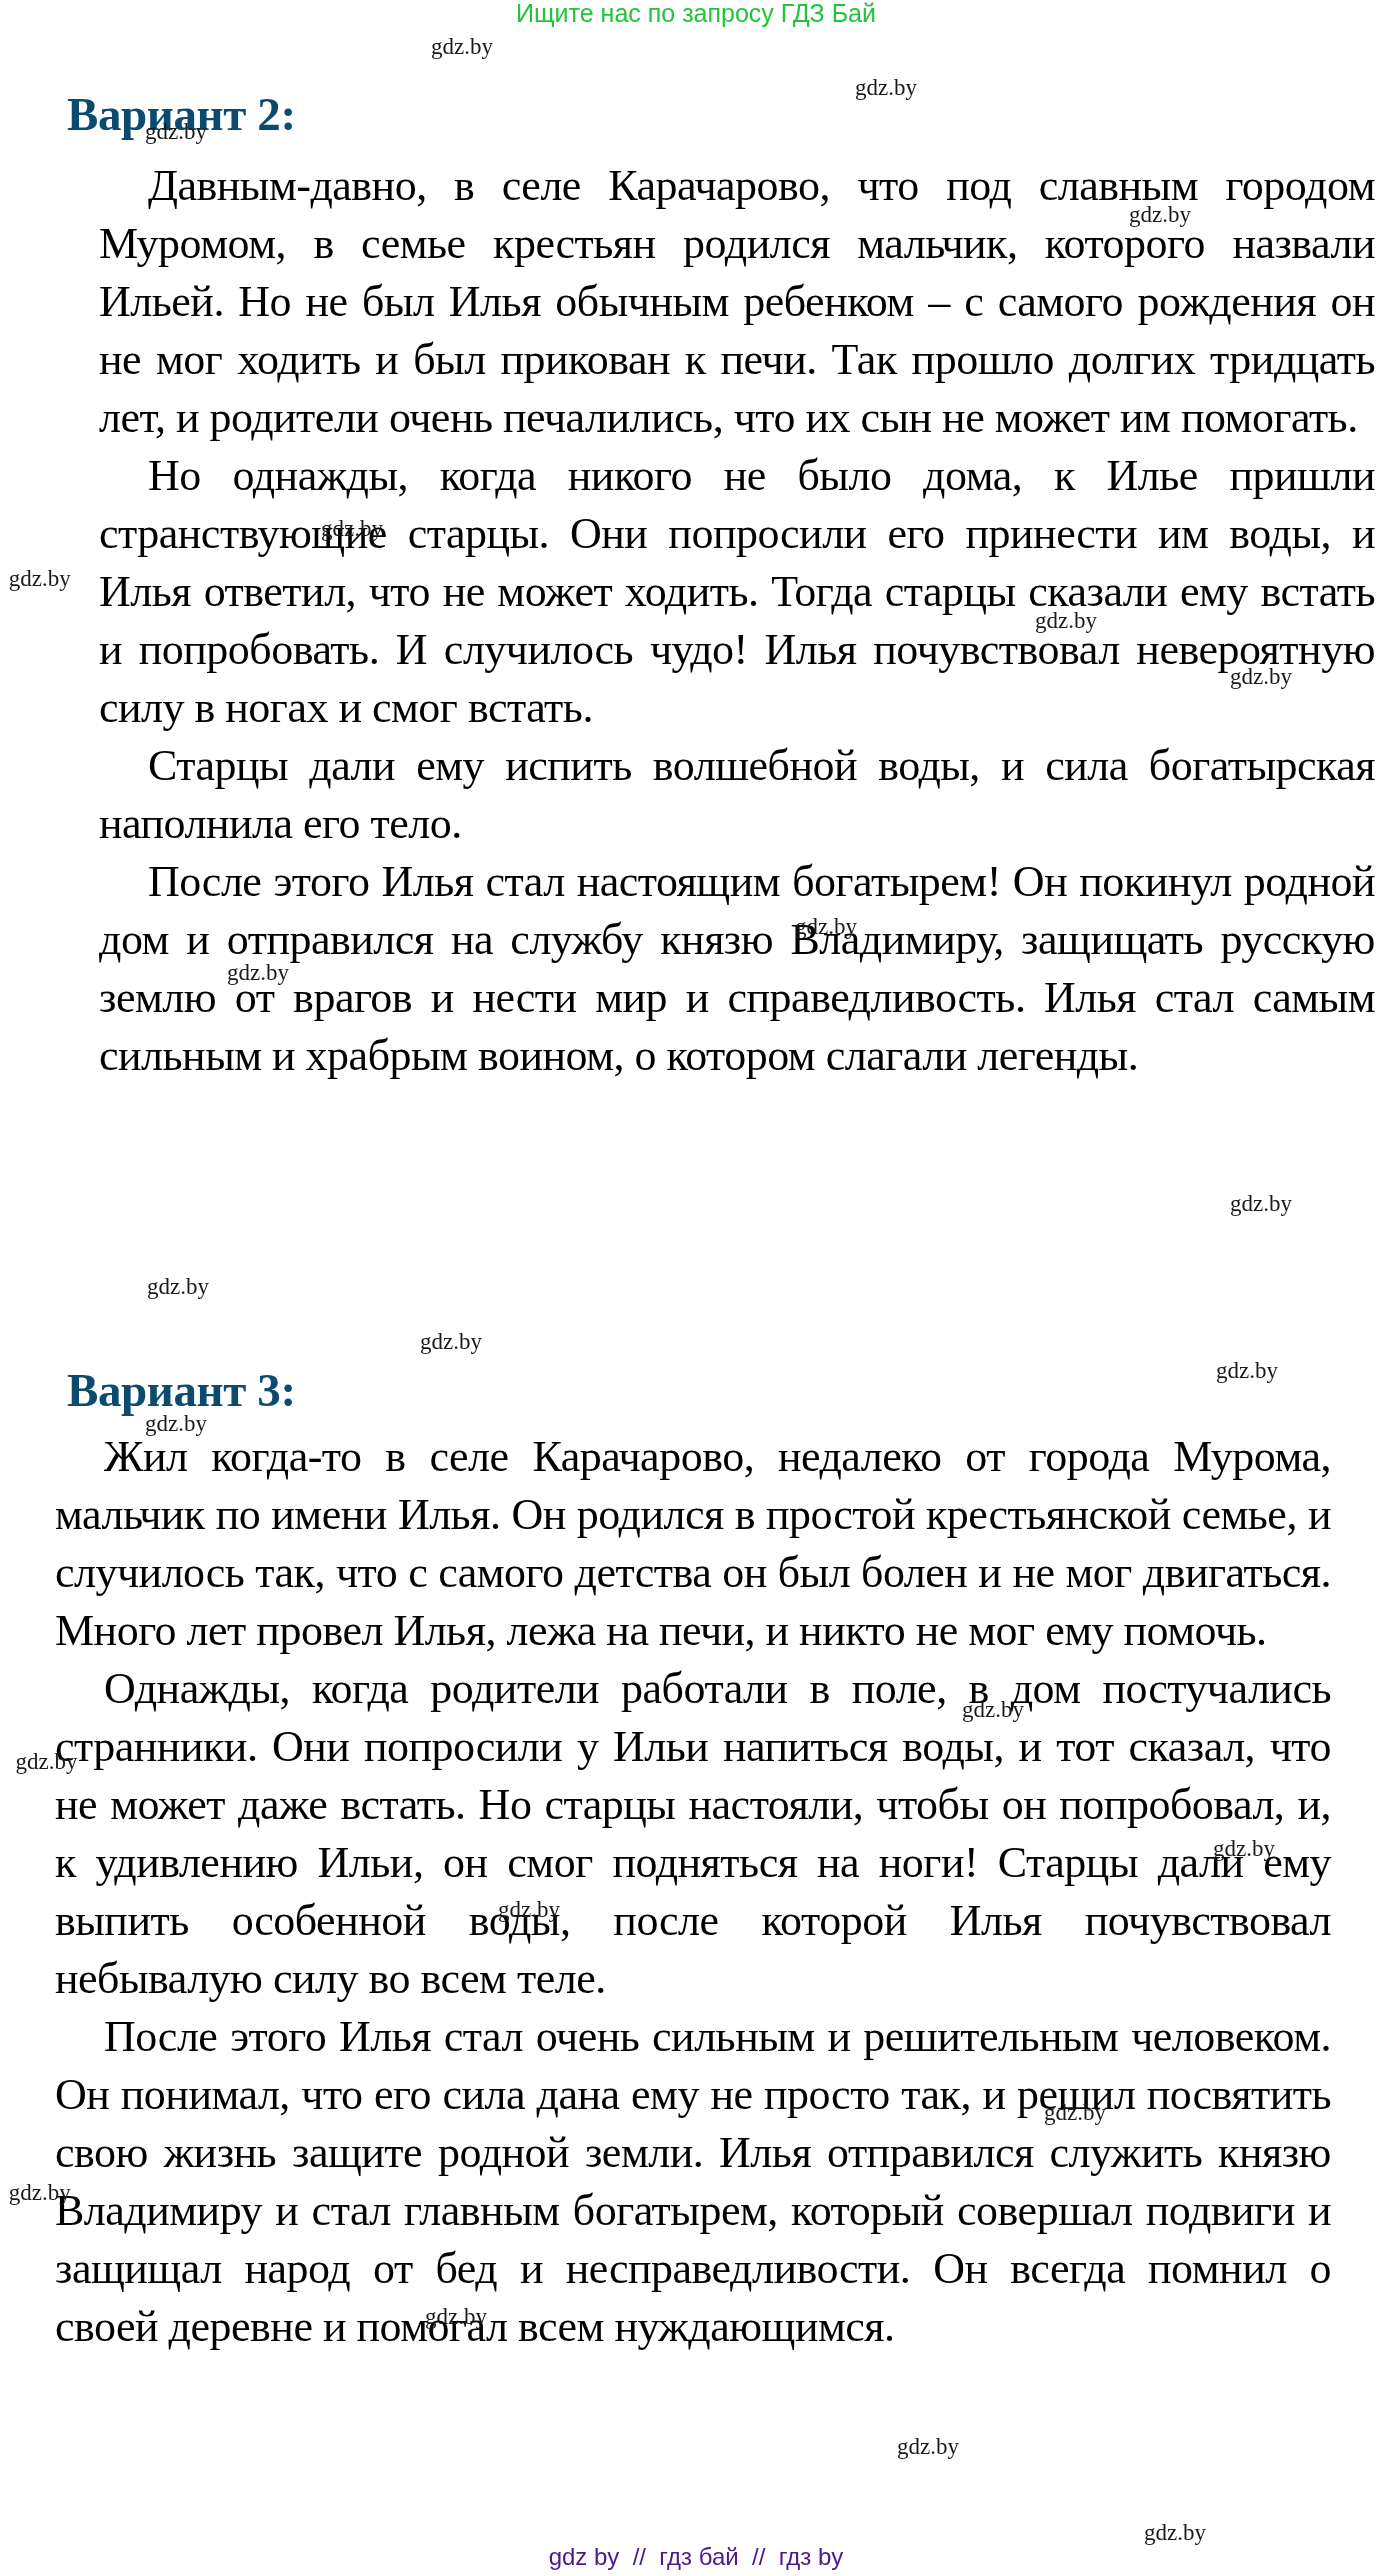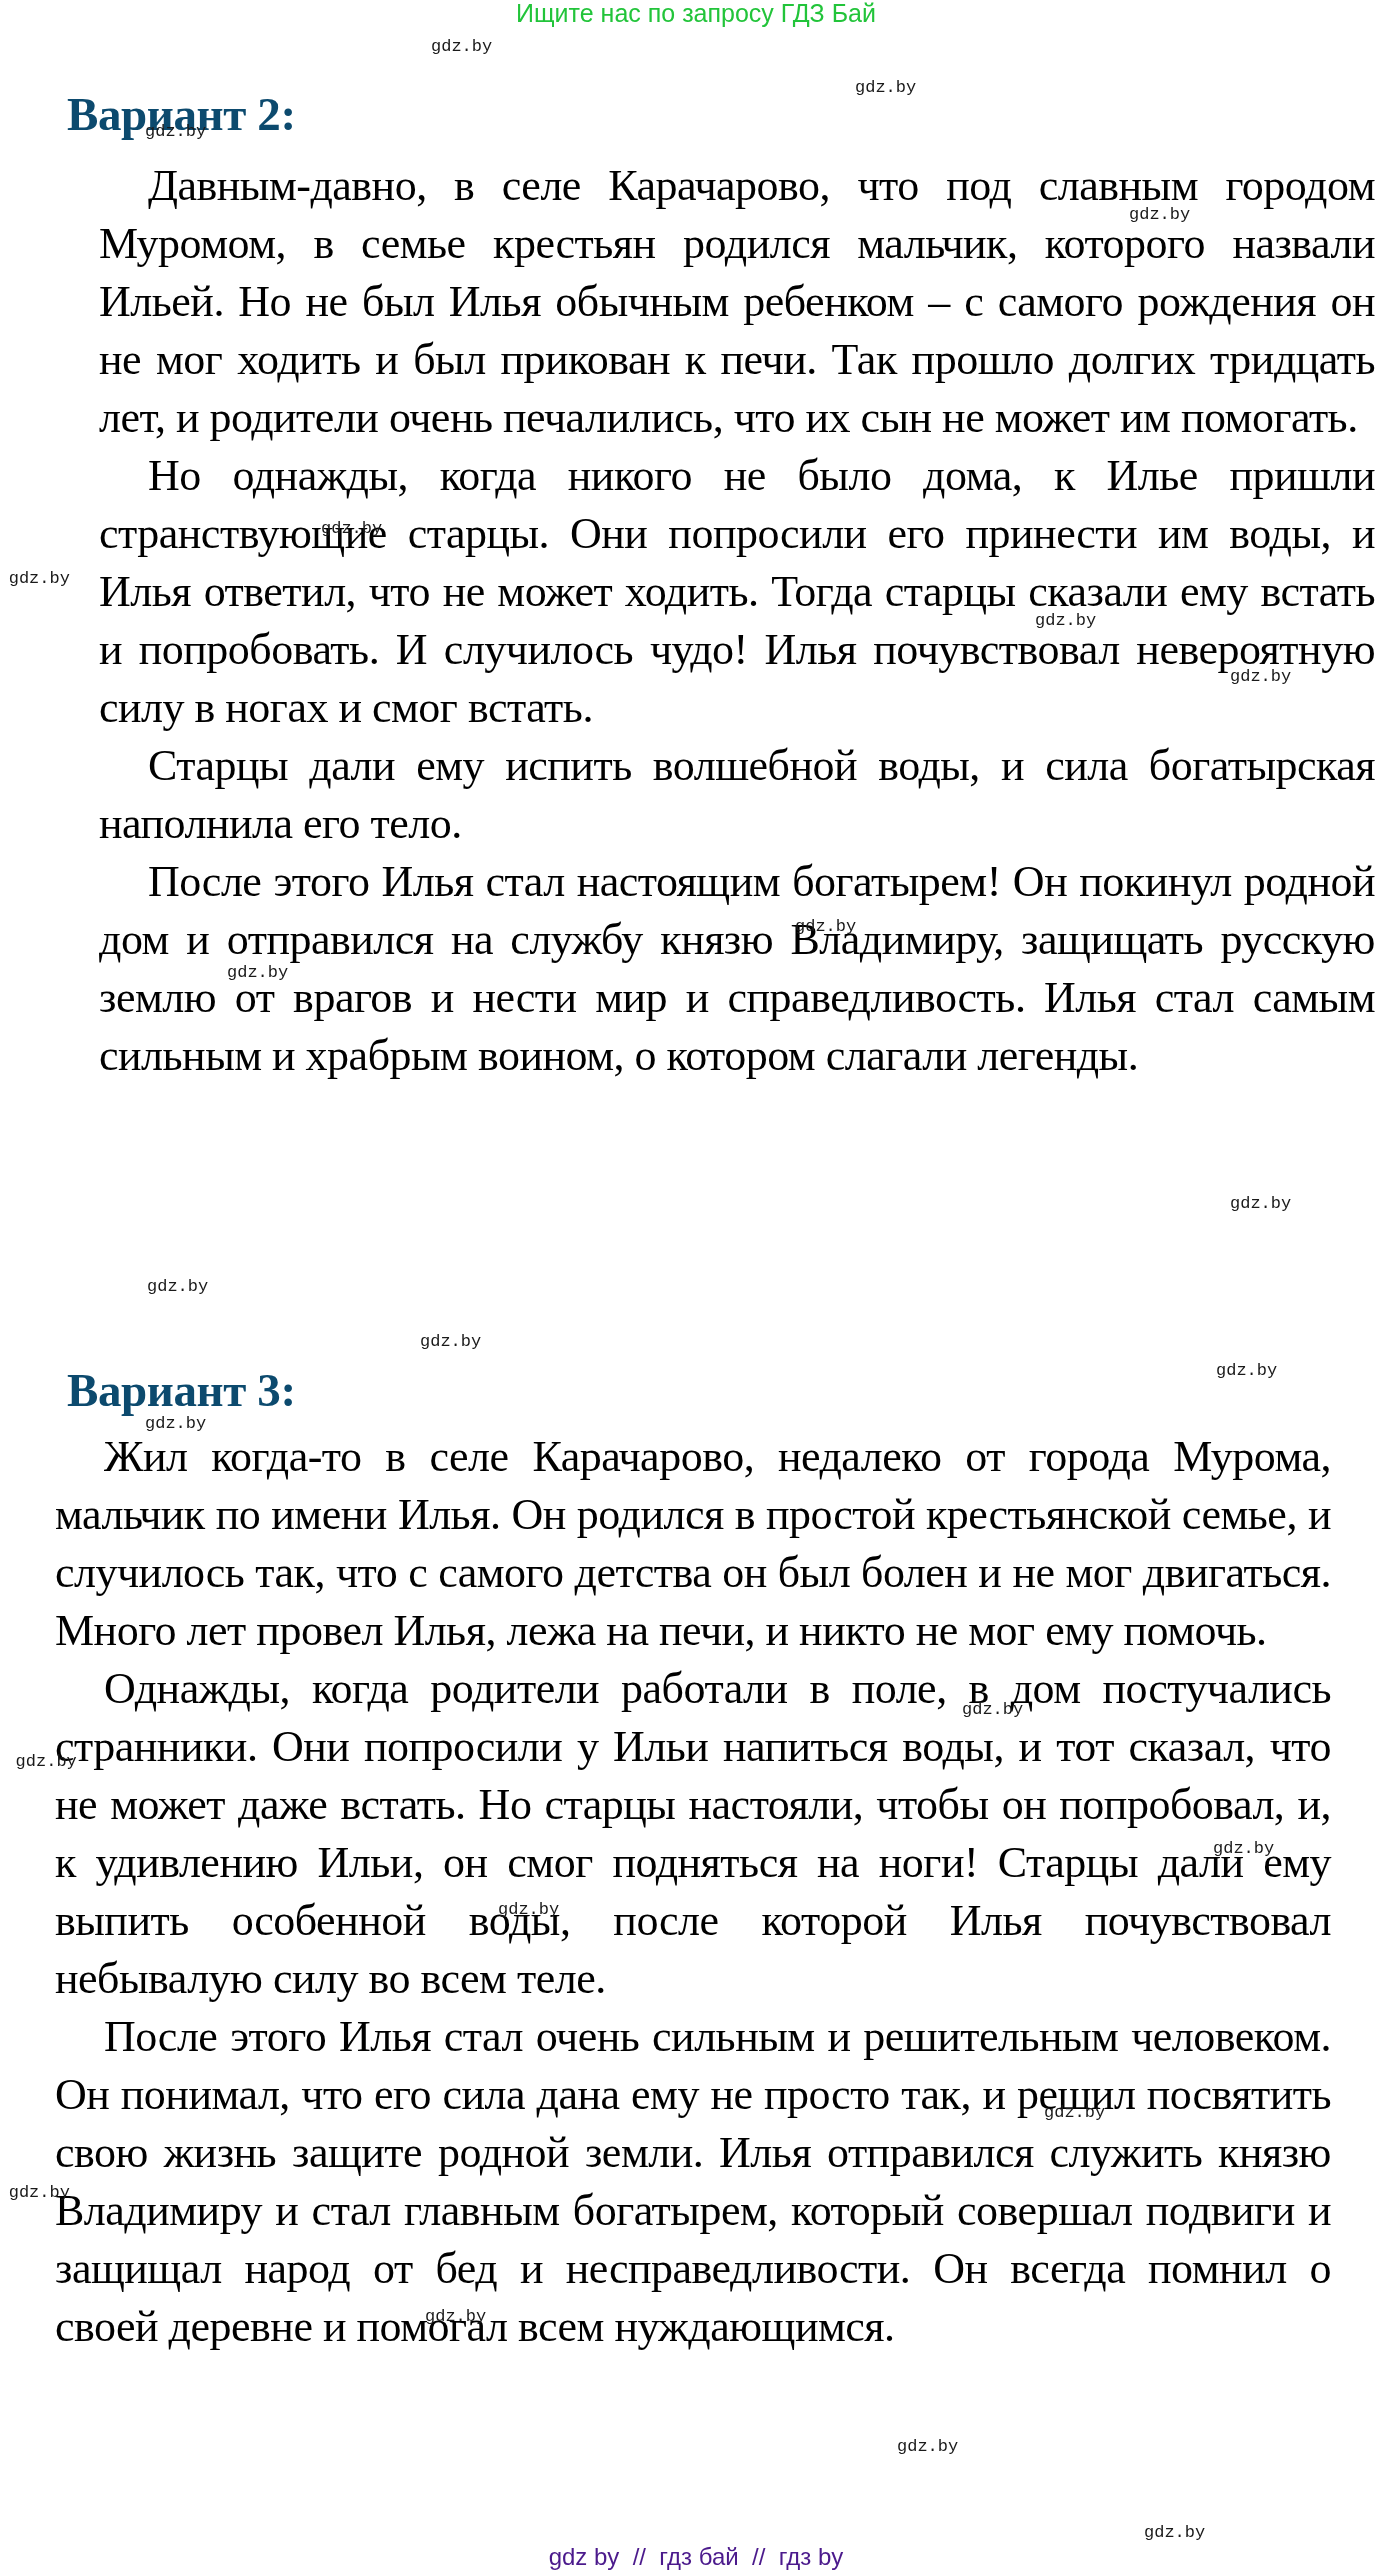--- a/index.html
+++ b/index.html
@@ -18,21 +18,21 @@
   .heading {
     font-family: "Liberation Serif", serif; font-weight: bold; font-size: 47px;
     line-height: 52px; margin: 12px; color: #0c4a6e; letter-spacing: -0.4px;
   }
   .para {
     font-family: "Liberation Serif", serif; font-size: 44px; line-height: 58px;
     text-align: justify; text-indent: 49px; margin: 0; color: #000;
     letter-spacing: -0.5px;
   }
   .wm {
-    position: absolute; font-family: Liberation Mono, monospace; font-size: 17px;
+    position: absolute; font-family: Liberation Serif, serif; font-size: 23px;
     line-height: 24px; color: #1a1a1a; white-space: nowrap;
   }
 </style>
 </head>
 <body>
 
 <div class="banner">Ищите нас по запросу ГДЗ Бай</div>
 
 <div class="section" style="top:76px;">
   <h2 class="heading">Вариант 2:</h2>

